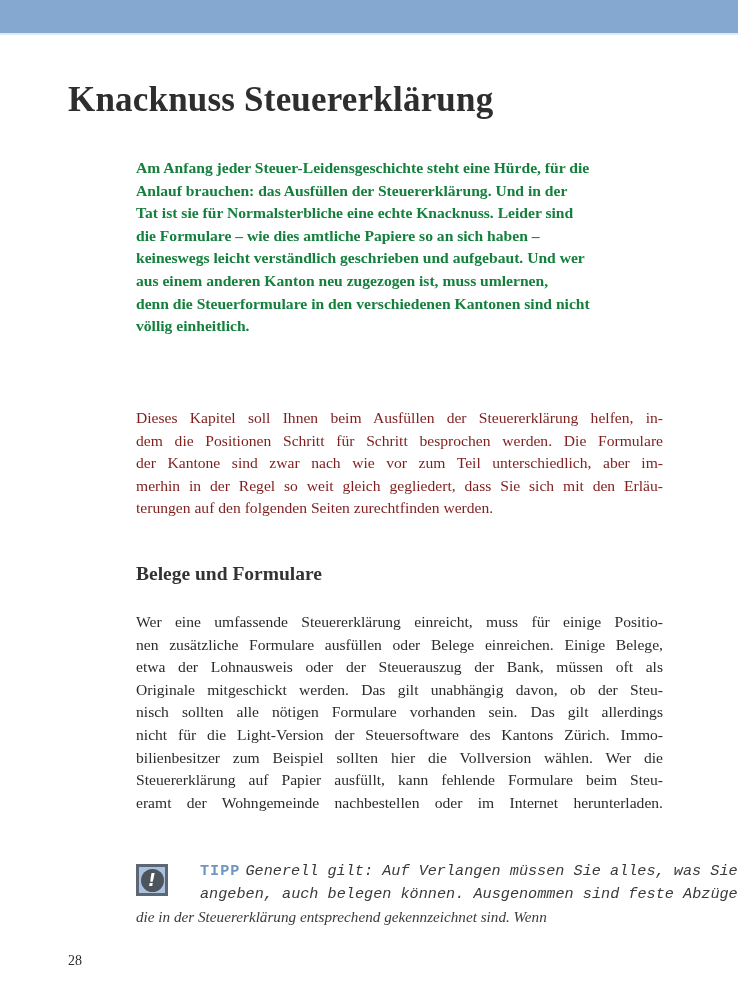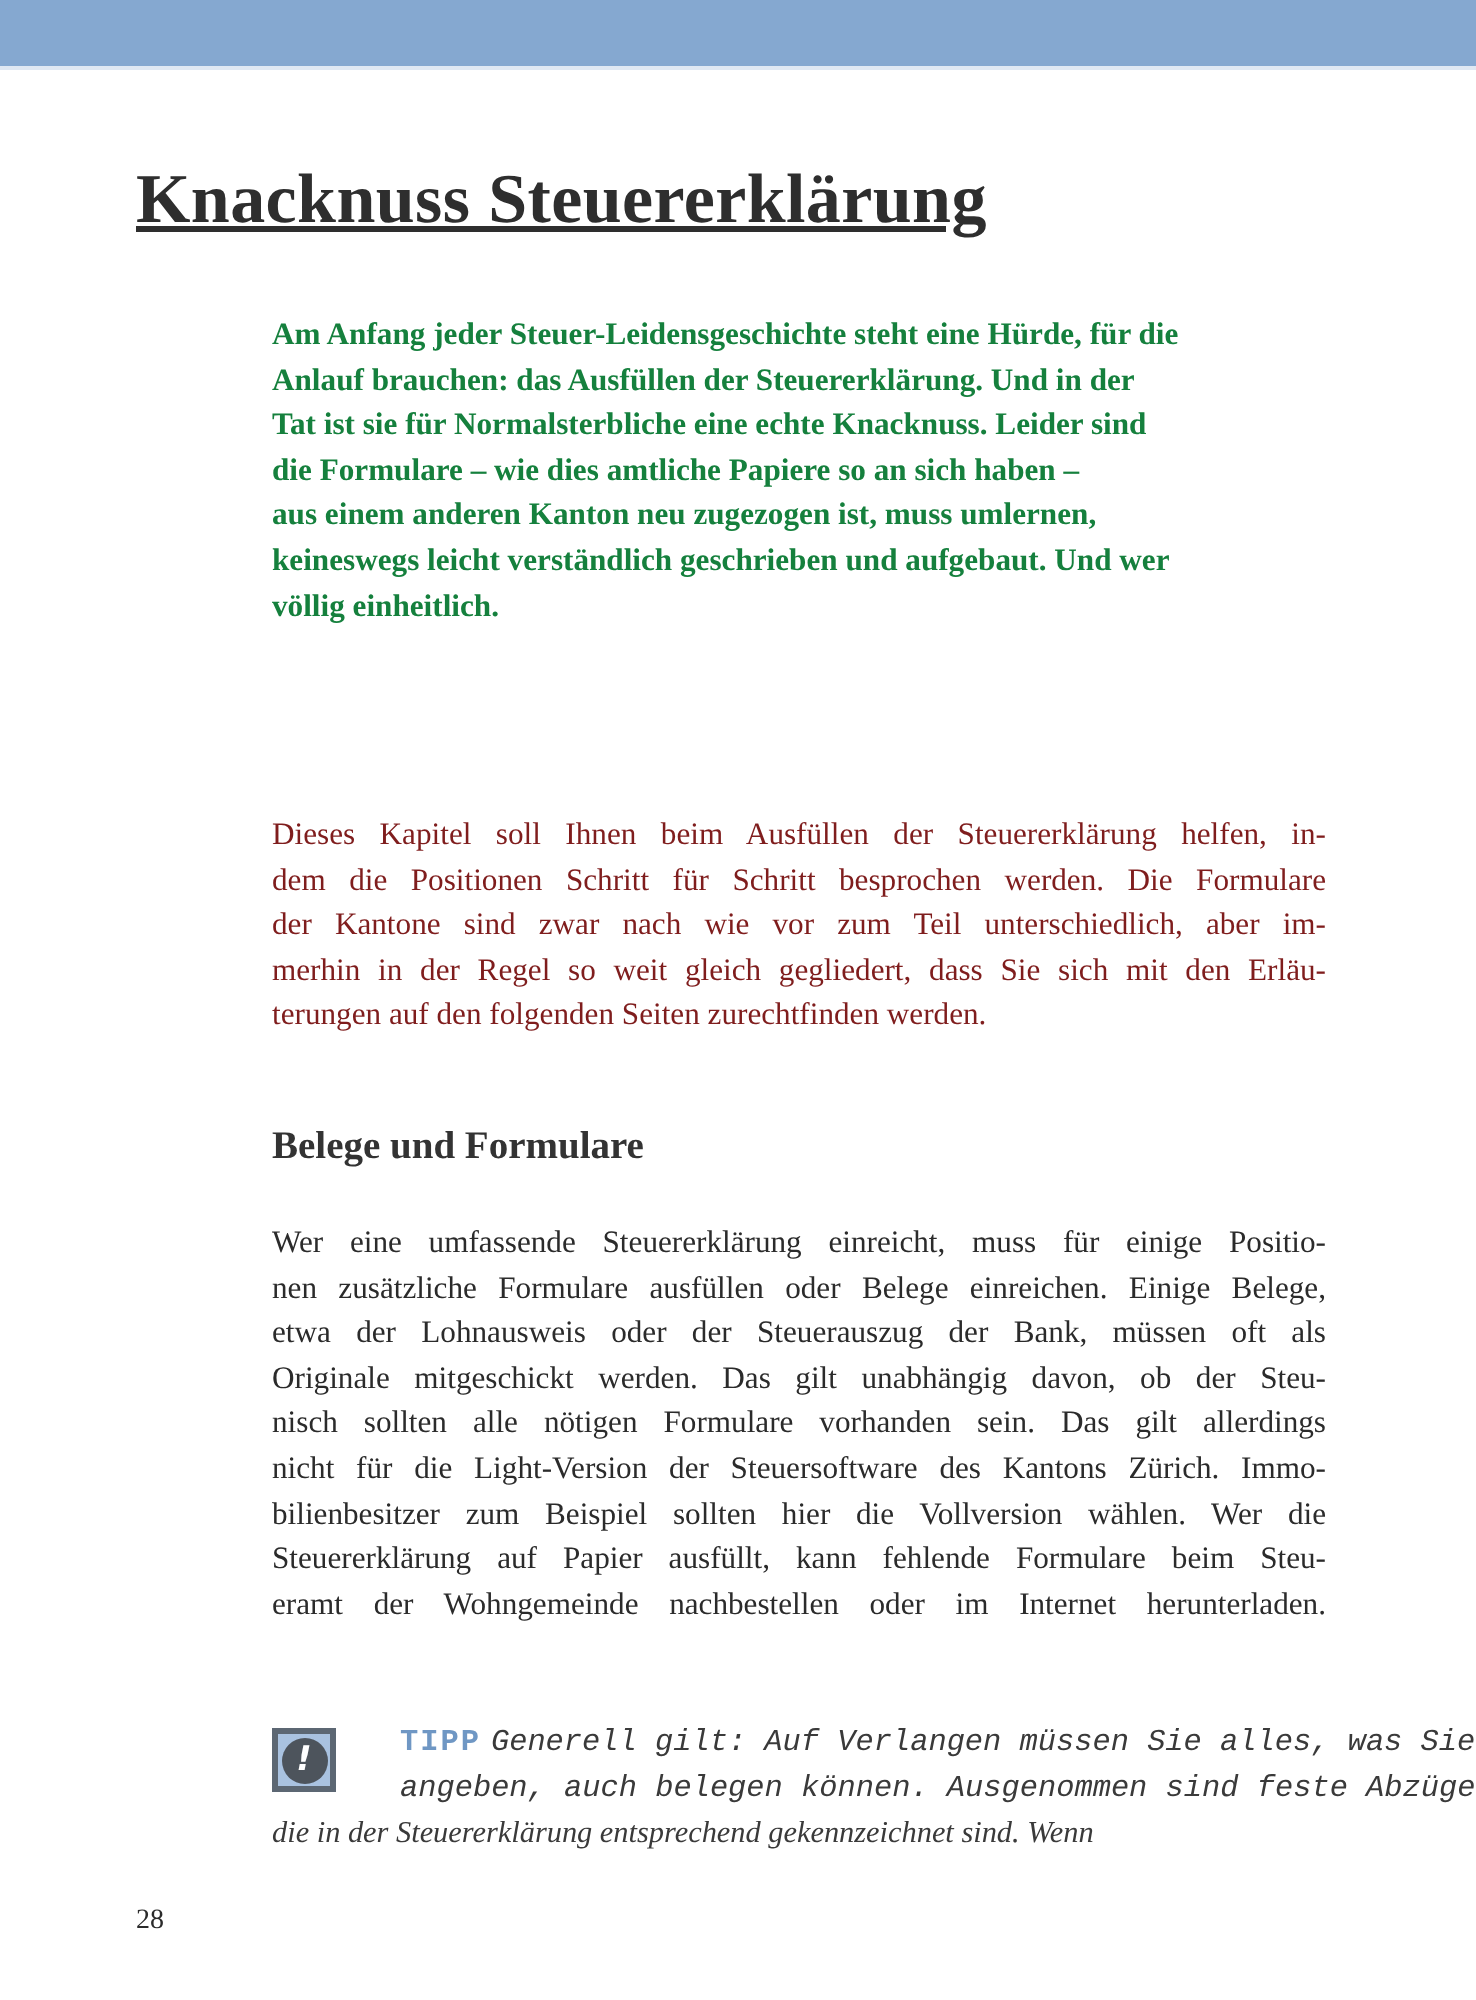--- a/index.html
+++ b/index.html
@@ -32,21 +32,20 @@
     .page-title {
       position: absolute;
       left: 68px;
       top: 80px;
       margin: 0;
       font-size: 35px;
       font-weight: bold;
       letter-spacing: 0.2px;
       color: #2e2e2e;
       white-space: nowrap;
-      text-decoration: underline;
     }
     .content {
       position: absolute;
       left: 136px;
       width: 527px;
     }
     .intro {
       top: 157px;
       font-size: 15.6px;
       line-height: 22.6px;
@@ -148,22 +147,23 @@
 <div class="top-band"></div>
 <div class="top-band-edge"></div>
 
 <h1 class="page-title">Knacknuss Steuererklärung</h1>
 
 <div class="content intro">
   <span class="line">Am Anfang jeder Steuer-Leidensgeschichte steht eine Hürde, für die</span>
   <span class="line">Anlauf brauchen: das Ausfüllen der Steuererklärung. Und in der</span>
   <span class="line">Tat ist sie für Normalsterbliche eine echte Knacknuss. Leider sind</span>
   <span class="line">die Formulare – wie dies amtliche Papiere so an sich haben –</span>
+  <span class="line">keineswegs leicht verständlich geschrieben und aufgebaut. Und wer</span>
   <span class="line">aus einem anderen Kanton neu zugezogen ist, muss umlernen,</span>
-  <span class="line">keineswegs leicht verständlich geschrieben und aufgebaut. Und wer</span>
+  <span class="line">denn die Steuerformulare in den verschiedenen Kantonen sind nicht</span>
   <span class="line">völlig einheitlich.</span>
 </div>
 
 <div class="content para1">
   <span class="justify-line">Dieses Kapitel soll Ihnen beim Ausfüllen der Steuererklärung helfen, in-</span>
   <span class="justify-line">dem die Positionen Schritt für Schritt besprochen werden. Die Formulare</span>
   <span class="justify-line">der Kantone sind zwar nach wie vor zum Teil unterschiedlich, aber im-</span>
   <span class="justify-line">merhin in der Regel so weit gleich gegliedert, dass Sie sich mit den Erläu-</span>
   <span class="line">terungen auf den folgenden Seiten zurechtfinden werden.</span>
 </div>

